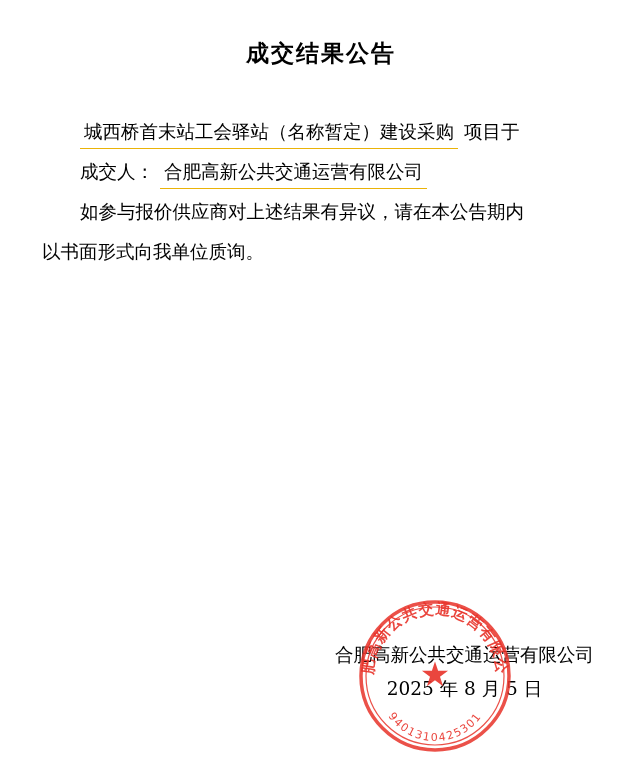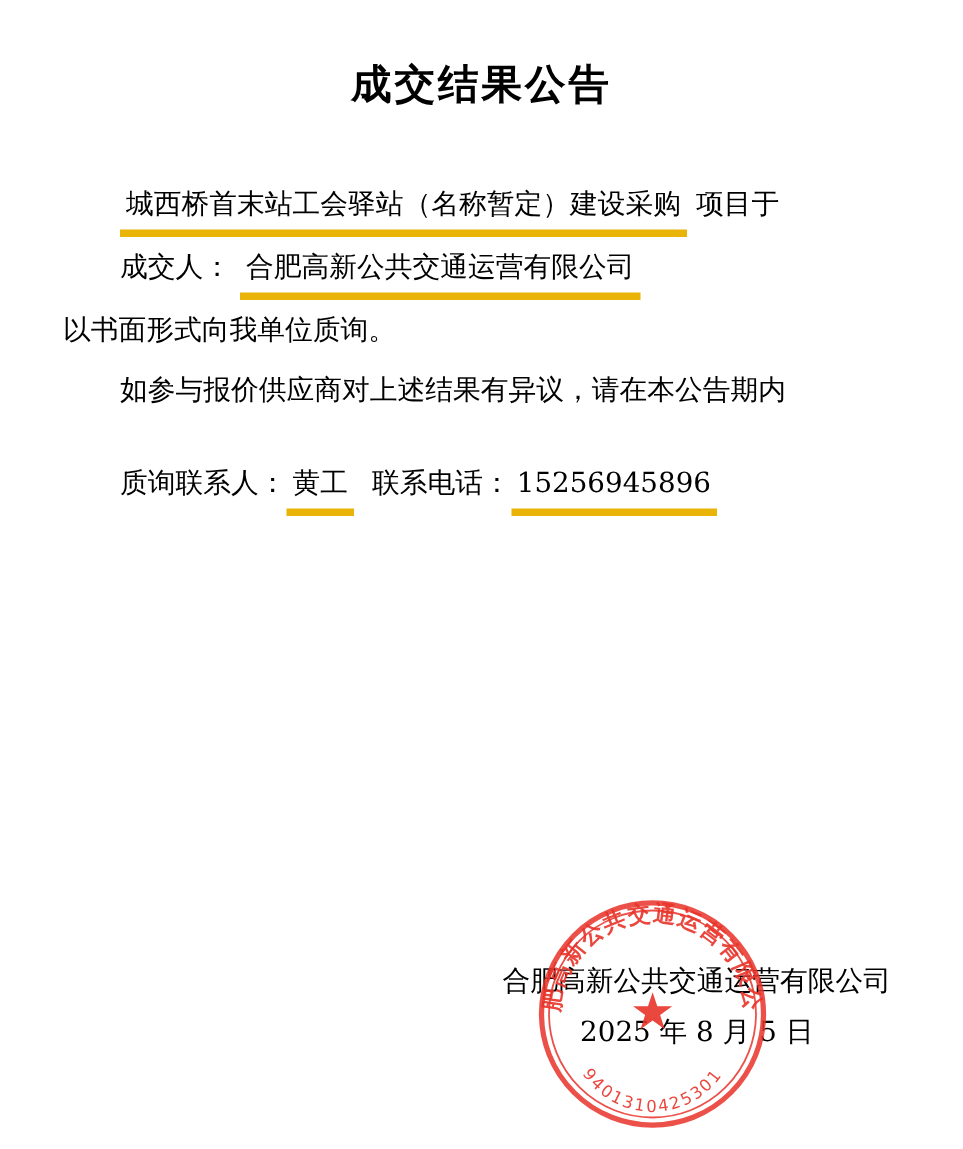--- a/index.html
+++ b/index.html
@@ -17,21 +17,21 @@
   }
   .page {
     position: relative;
     width: 642px;
     height: 766px;
     box-sizing: border-box;
     padding: 0 42px;
   }
   .doc-title {
     text-align: center;
-    font-size: 27px;
+    font-size: 23px;
     font-weight: bold;
     letter-spacing: 2px;
     margin-top: 38px;
     margin-bottom: 0;
     font-family: "DejaVu Serif", "Liberation Serif", serif;
   }
   .body-block {
     margin-top: 44px;
     font-size: 18.5px;
     line-height: 38px;
@@ -39,21 +39,21 @@
   .para {
     margin: 0 0 2px 0;
     white-space: nowrap;
   }
   .indent {
     display: inline-block;
     width: 38px;
   }
   .ul {
     display: inline-block;
-    border-bottom: 5px solid #eab308;
+    border-bottom: 1px solid #eab308;
     text-align: center;
     padding: 0 4px 1px 4px;
     line-height: 30px;
   }
   .gap {
     display: inline-block;
     width: 6px;
   }
   .sign-block {
     position: absolute;
@@ -92,30 +92,27 @@
 
 
     <p class="para">
       <span class="indent"></span><span>成交人：</span><span class="gap"></span><span class="ul">合肥高新公共交通运营有限公司</span>
     </p>
 
 
 
 
     <p class="para">
+      <span class="indent"></span><span>如参与报价供应商对上述结果有异议，请在本公告期内</span>
+    </p>
+
+    <p class="para">
       <span>以书面形式向我单位质询。</span>
     </p>
 
-    <p class="para">
-      <span class="indent"></span><span>如参与报价供应商对上述结果有异议，请在本公告期内</span>
-    </p>
-
-    <p class="para" style="margin-top:24px;">
-      <span class="indent"></span><span>质询联系人：</span><span class="ul">黄工</span><span class="gap"></span><span class="gap"></span><span>联系电话：</span><span class="ul">15256945896</span>
-    </p>
 
   </div>
 
   <div class="sign-block">
     <div>合肥高新公共交通运营有限公司</div>
     <div>2025 年 8 月 5 日</div>
   </div>
 
   <div class="seal">
     <svg width="160" height="160" viewBox="0 0 160 160" xmlns="http://www.w3.org/2000/svg">

